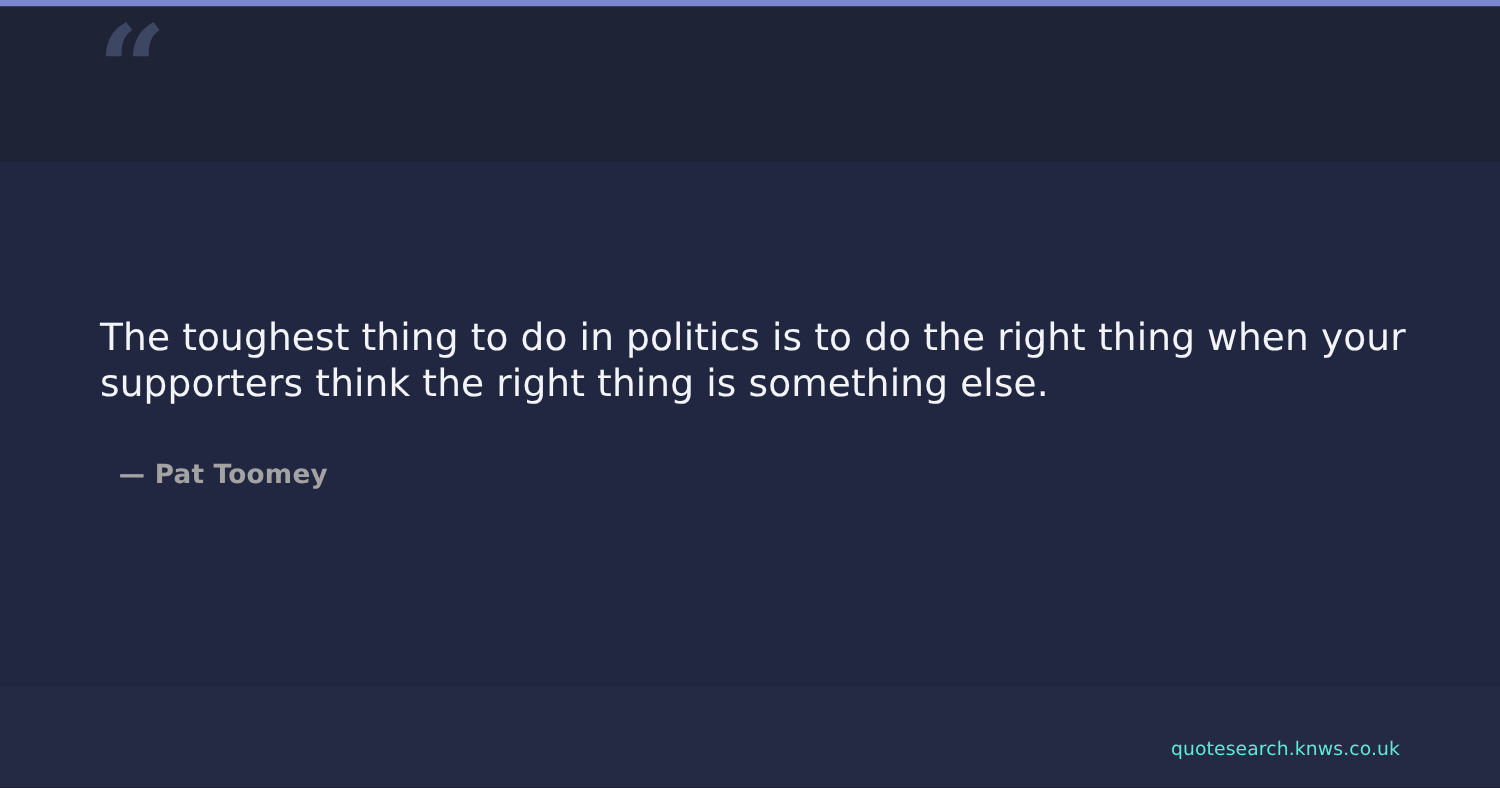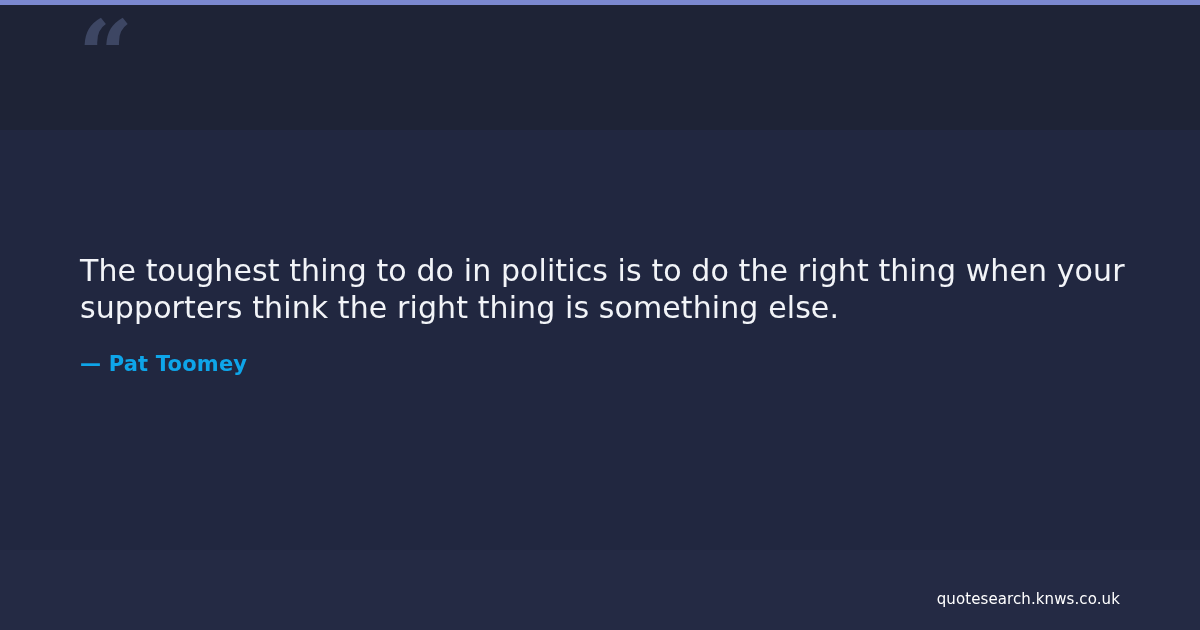--- a/index.html
+++ b/index.html
@@ -67,33 +67,33 @@
   .quote-text {
     margin: 0;
     color: #f2f4f8;
     font-size: 30px;
     font-weight: 400;
     line-height: 37px;
     letter-spacing: 0.1px;
   }
 
   .quote-author {
-    margin: 0;
+    margin: 15px;
     padding-top: 26px;
-    color: #0ea5e9;
+    color: #a3a3a3;
     font-size: 21px;
     font-weight: 700;
     letter-spacing: 0.2px;
   }
 
   .watermark {
     position: absolute;
     right: 80px;
     bottom: 22px;
-    color: #ffffff;
+    color: #5eead4;
     font-size: 15px;
     font-weight: 400;
     letter-spacing: 0.1px;
   }
 </style>
 </head>
 <body>
 
 <div class="quote-card">
 

